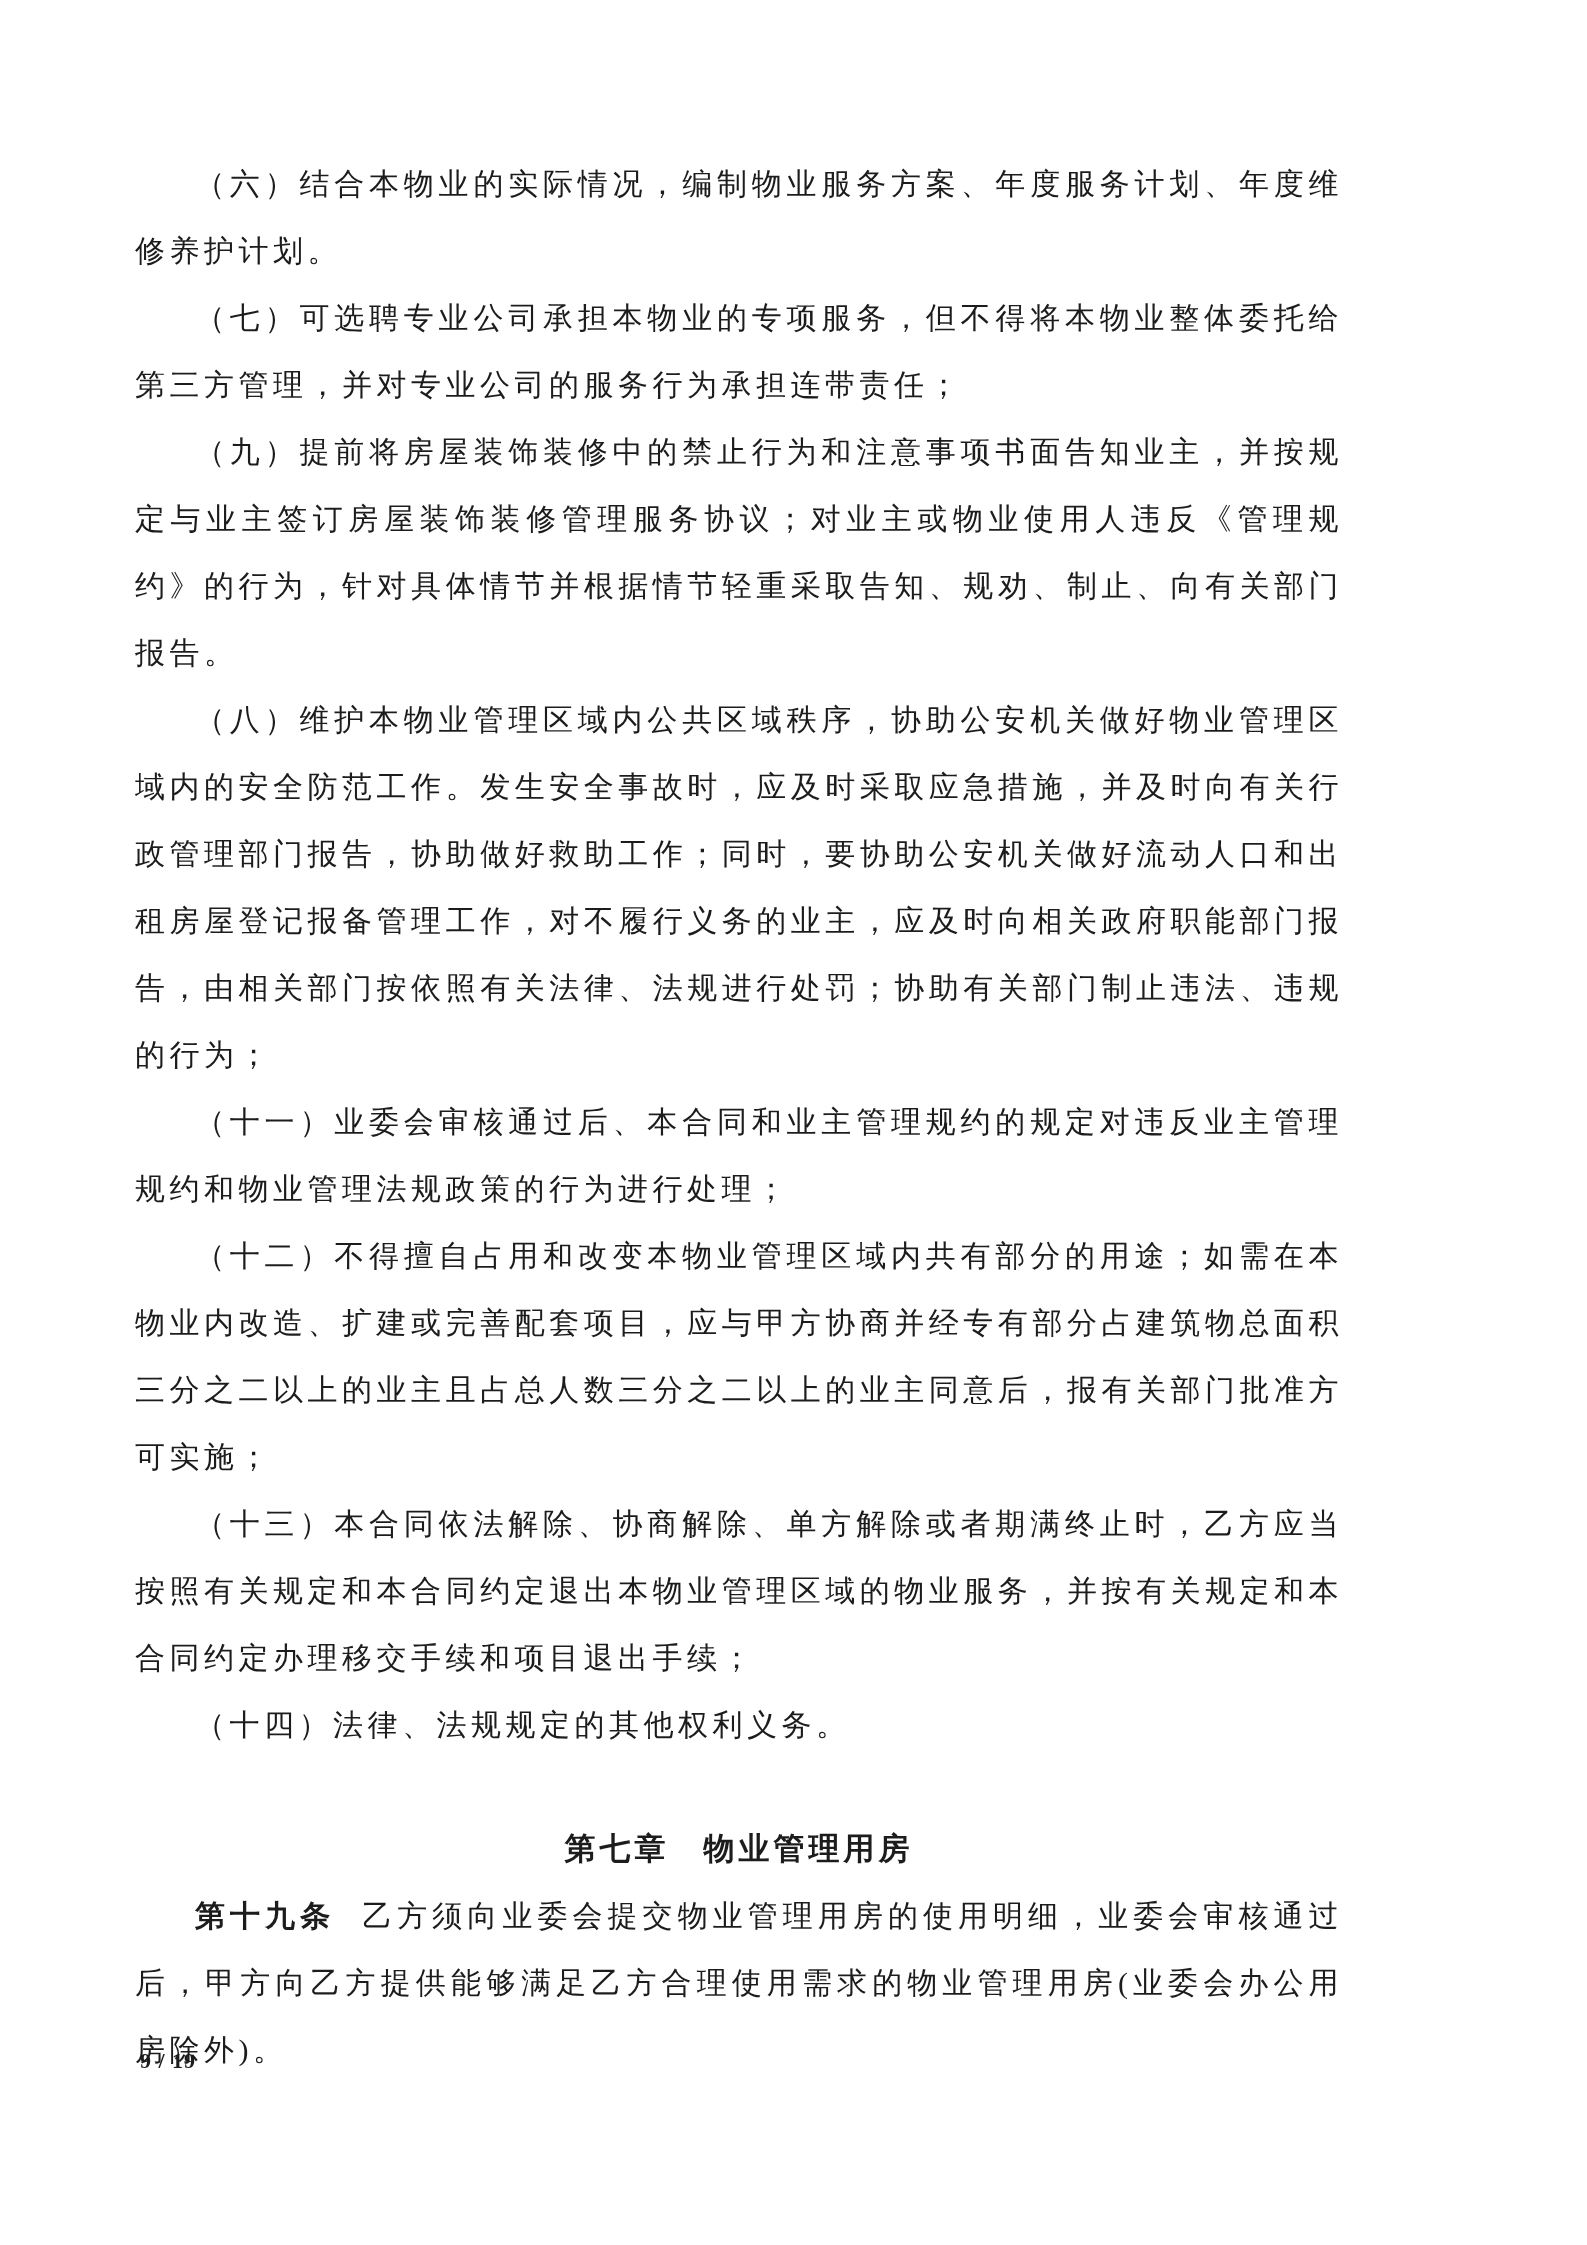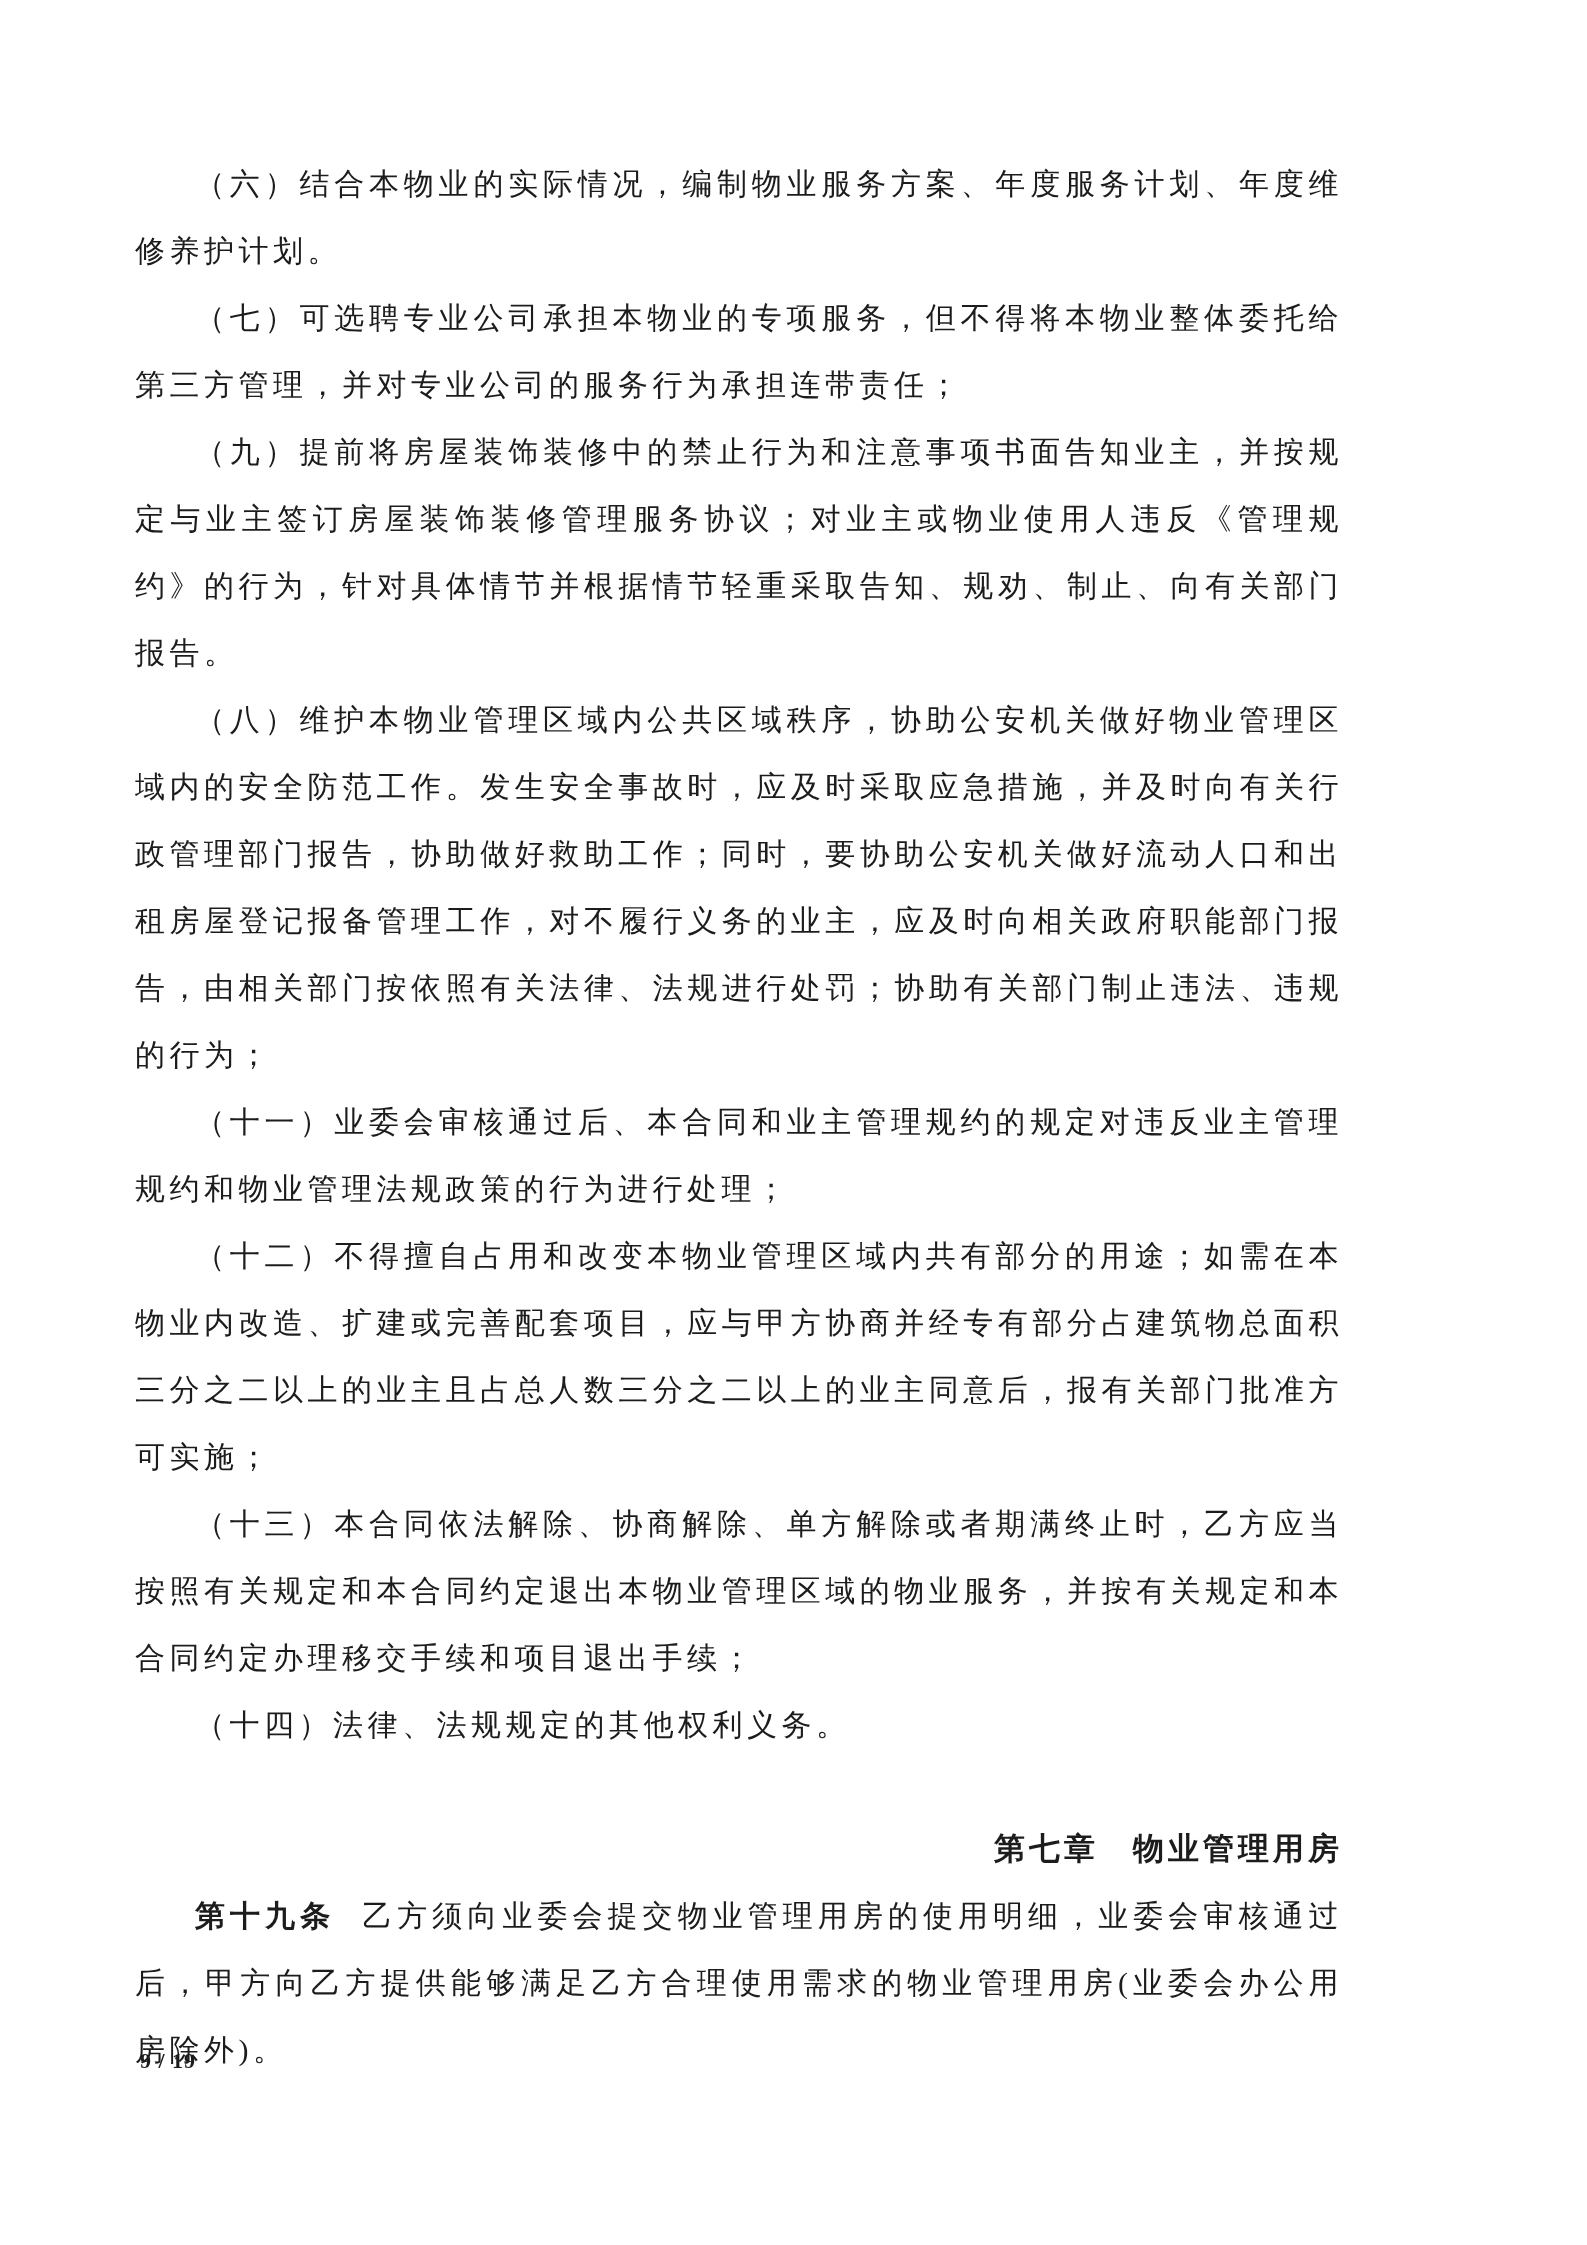--- a/index.html
+++ b/index.html
@@ -30,21 +30,21 @@
     text-align: justify;
     text-justify: inter-character;
     text-indent: 2em;
     word-break: break-all;
   }
   .chapter {
     margin-top: 57px;
     font-size: 31px;
     line-height: 67px;
     font-weight: bold;
-    text-align: right;
+    text-align: center;
     letter-spacing: 4px;
   }
   .chapter-title {
     margin-left: 1.1em;
   }
   .article-lead {
     font-weight: bold;
     margin-right: 0.9em;
   }
   .footer {

